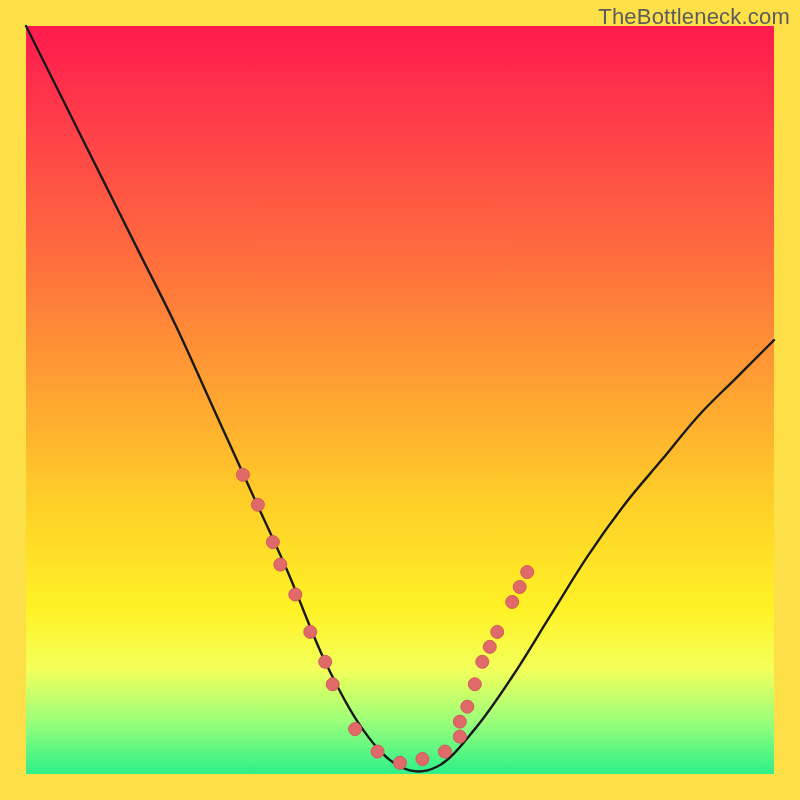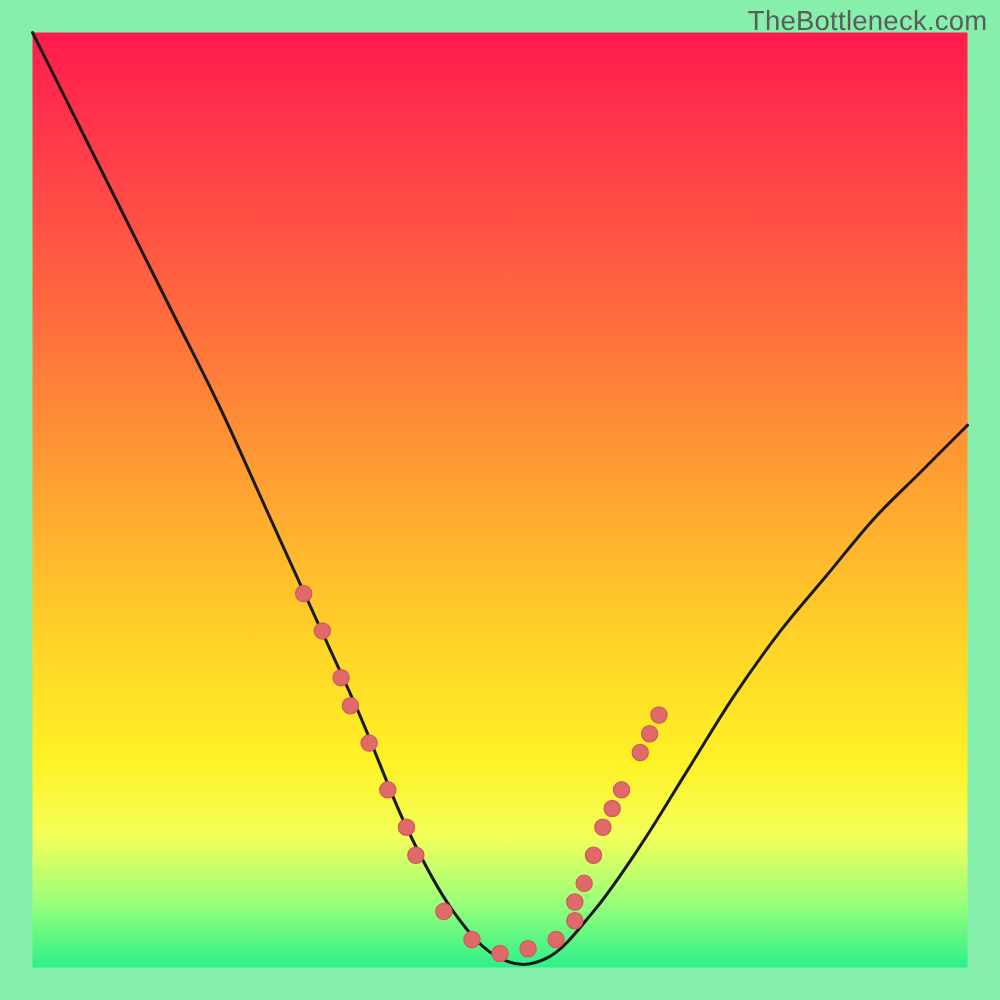--- a/index.html
+++ b/index.html
@@ -10,21 +10,21 @@
     background: #000;
     overflow: hidden;
     font-family: Arial, Helvetica, sans-serif;
   }
   .frame {
     position: absolute;
     left: 0;
     top: 0;
     width: 800px;
     height: 800px;
-    background: #86efac;
+    background: #fde047;
   }
   .plot {
     position: absolute;
     left: 26px;
     top: 26px;
     width: 748px;
     height: 748px;
     
     background: linear-gradient(
       to bottom,

